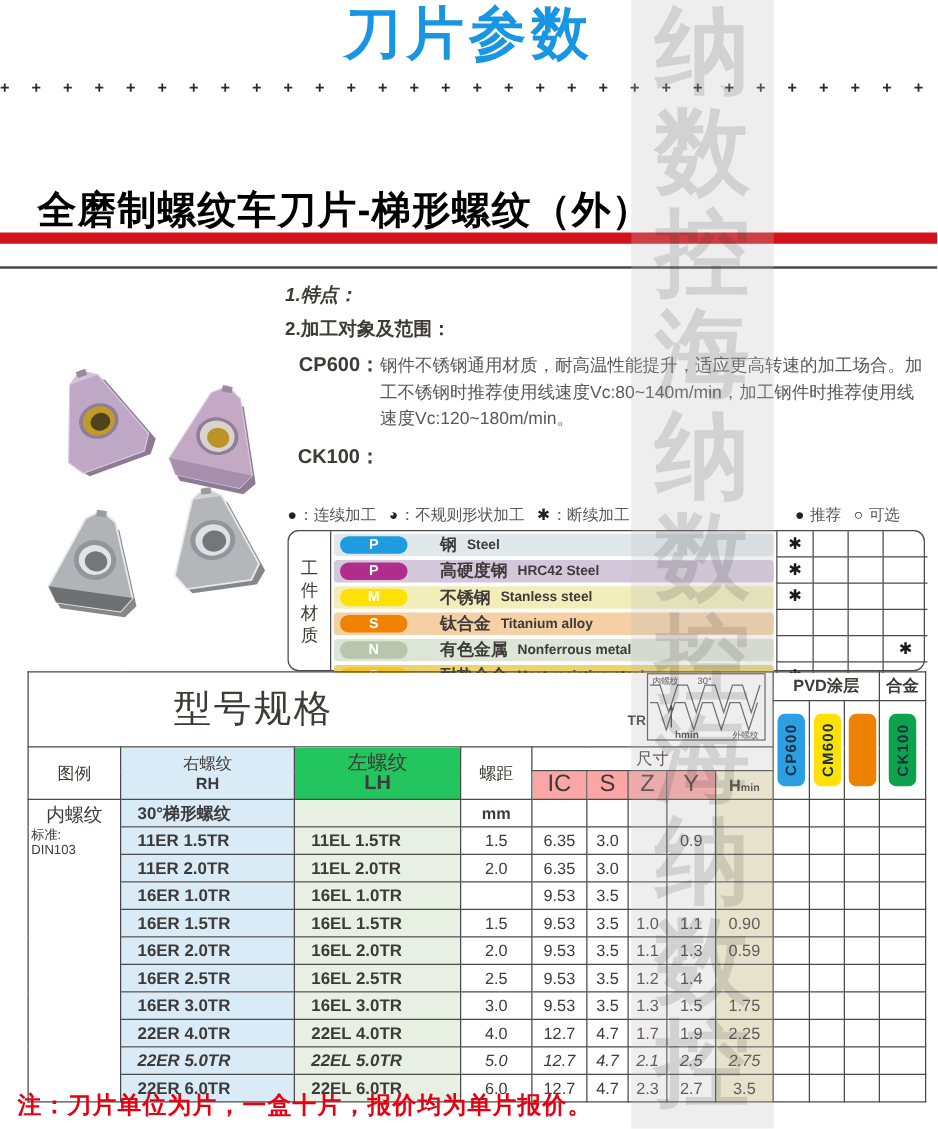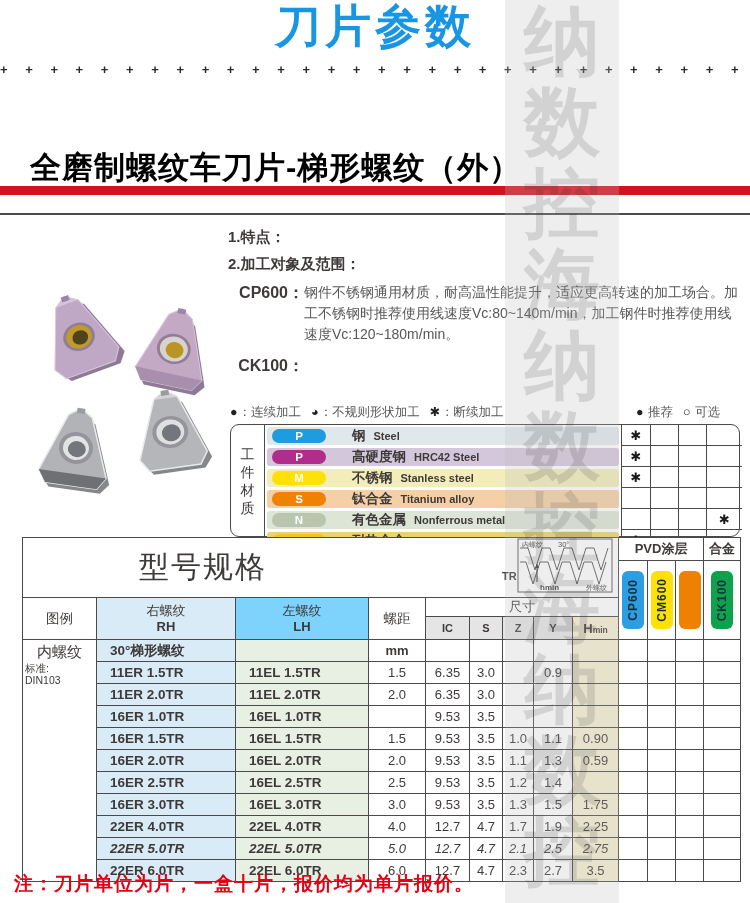--- a/index.html
+++ b/index.html
@@ -8,21 +8,21 @@
   
   .main-title{position:absolute;top:-4px;left:0;width:100%;text-align:center;
               font-size:46px;font-weight:900;color:#1896e3;letter-spacing:4px;}
   .plus-row{position:absolute;top:62px;left:0;width:100%;text-align:center;
             font-size:13px;font-weight:700;color:#2a2a2a;letter-spacing:7px;white-space:nowrap;}
   .heading{position:absolute;top:122px;left:30px;font-size:31px;font-weight:900;color:#000;letter-spacing:1px;margin-top:25px;}
   .red-bar{position:absolute;top:186px;left:0;width:750px;height:9px;background:#d3121b;}
   .thin-line{position:absolute;top:213px;left:0;width:750px;height:2px;background:#4a4a4a;}
   
   .features{position:absolute;left:228px;top:226px;width:517px;font-size:14px;line-height:21px;color:#595757;}
-  .feat-row{display:flex;align-items:center;margin-bottom:6px;}
+  .feat-row{display:flex;align-items:center;margin-bottom:6px;font-style:italic;}
   .feat-label{font-weight:700;color:#3e3a39;white-space:nowrap;font-size:15px;}
   .grade-label{font-weight:700;color:#3e3a39;white-space:nowrap;font-size:16px;width:76px;flex:0 0 76px;text-align:right;}
   .sec-label{font-weight:700;color:#3e3a39;font-size:15px;margin:4px 0 8px 0;}
   .grade-row{display:flex;align-items:flex-start;margin-bottom:10px;}
   
   .inserts{position:absolute;left:6px;top:268px;}
   
   .legend{position:absolute;left:230px;top:404px;width:510px;display:flex;justify-content:space-between;
           font-size:12.5px;color:#595757;}
   .legend span{margin-right:10px;}
@@ -53,24 +53,24 @@
   .model-flex{display:flex;align-items:center;height:100%;}
   .model-title{font-size:30px;letter-spacing:2px;color:#3e3a39;margin-left:116px;}
   .diagram-wrap{margin-left:auto;margin-right:4px;}
   .pvd-h,.alloy-h{font-size:13px;font-weight:600;background:#fff;}
   .badge-cell{background:#fff;}
   .vbadge{width:22px;height:58px;margin:0 auto;border-radius:6px;display:flex;align-items:center;justify-content:center;}
   .vbadge span{writing-mode:vertical-rl;transform:rotate(180deg);font-size:12px;font-weight:700;color:#16303f;letter-spacing:1px;}
   .b-cp600{background:#2b9fe2;} .b-cm600{background:#ffe105;} .b-plain{background:#ee8100;} .b-ck100{background:#0ea24d;}
   .h-ex{background:#fff;font-size:13.5px;}
   .h-rh{background:#d9ebf6;font-size:13px;line-height:16px;}
-  .h-lh{background:#7dd3fc;font-size:13px;line-height:16px;}
+  .h-lh{background:#22c55e;font-size:16px;line-height:16px;}
   .h-pitch{background:#fff;font-size:13.5px;}
   .h-size{background:#fff;font-size:13px;}
-  .h-num{background:#e5e5e5;font-weight:700;font-size:11px;}
+  .h-num{background:#fca5a5;font-weight:400;font-size:19px;}
   .h-hmin{background:#f4efd2;font-weight:700;}
   .sub{font-size:8.5px;}
   .c-rh{background:#d9ebf6;text-align:left !important;padding-left:13px !important;font-weight:700;font-size:13.5px;}
   .c-lh{background:#e8f0e4;text-align:left !important;padding-left:13px !important;font-weight:700;font-size:13.5px;}
   .c-pitch{font-size:13px;}
   .c-num{font-size:13px;}
   .c-hmin{background:#f4efd2;font-size:13px;}
   .c-bold{font-weight:700;color:#3e3a39;}
   .legend-col{background:#fff;vertical-align:top !important;}
   .legend-col-inner{display:flex;flex-direction:column;justify-content:space-between;height:100%;box-sizing:border-box;padding:3px 2px 2px 2px;}

